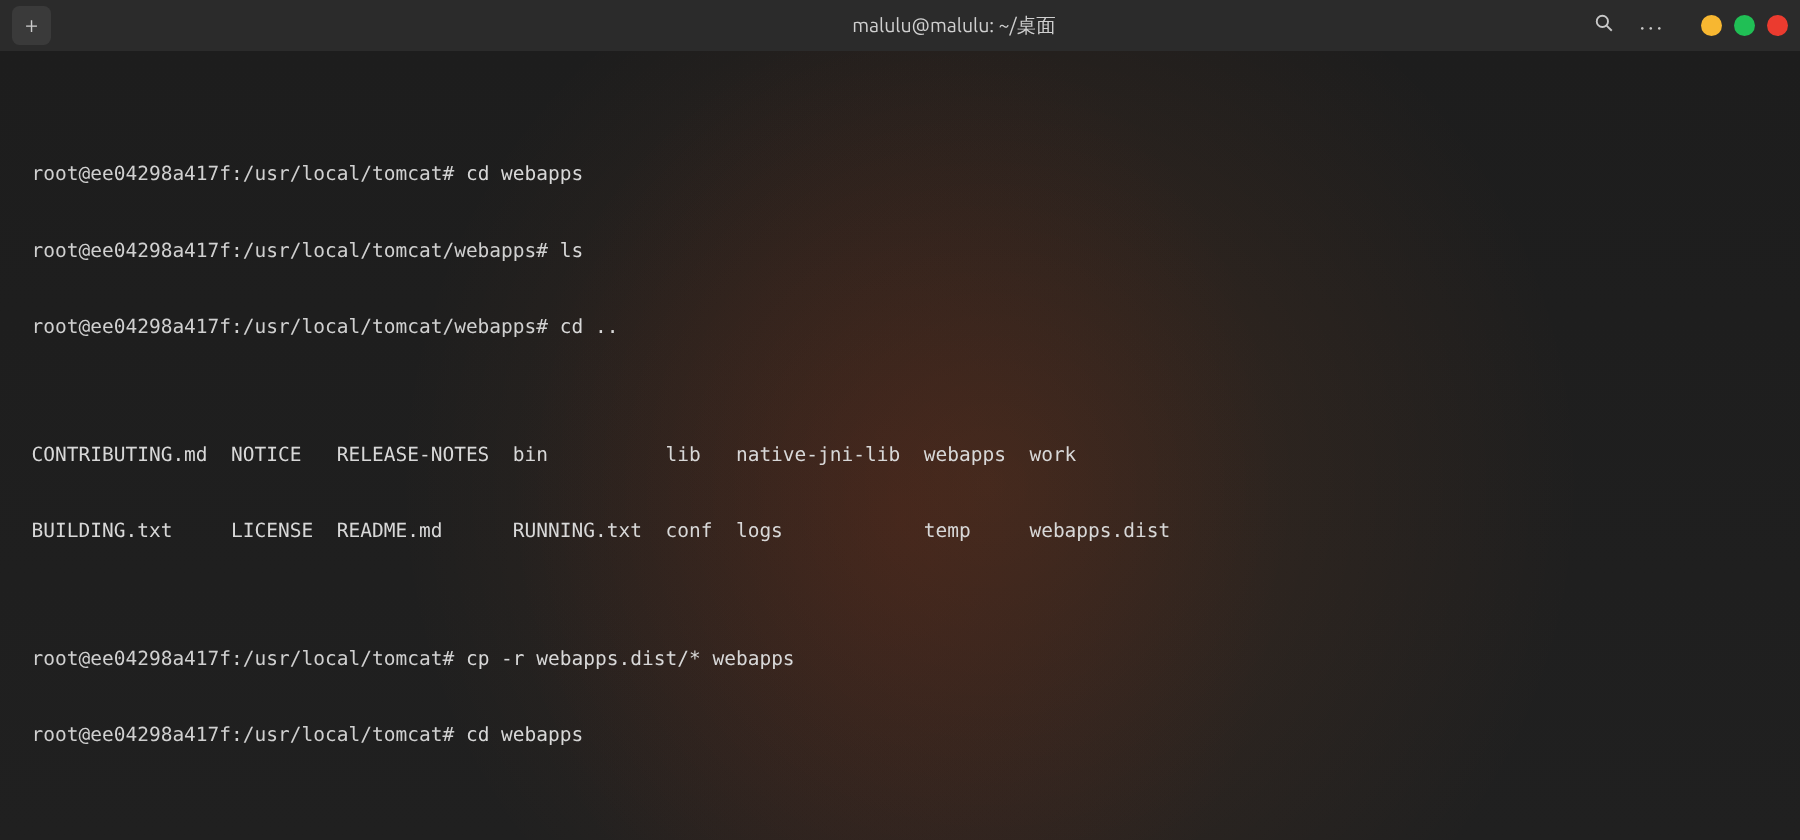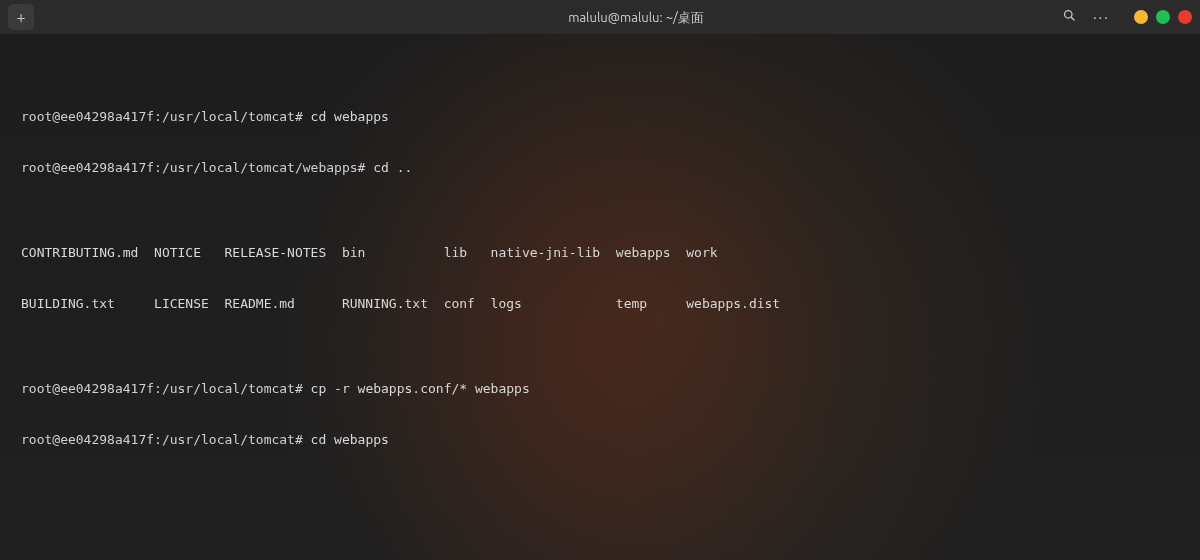--- a/index.html
+++ b/index.html
@@ -89,28 +89,29 @@
       <div class="winbtn max"></div>
       <div class="winbtn close"></div>
     </div>
   </div>
 </div>
 
 <div class="term">
 
   
   <div class="line"><span class="prompt-root">root@ee04298a417f:/usr/local/tomcat#</span> <span class="plain">cd webapps</span></div>
+  <div class="line"><span class="prompt-root">root@ee04298a417f:/usr/local/tomcat/webapps#</span> <span class="plain">ls</span></div>
   <div class="line"><span class="prompt-root">root@ee04298a417f:/usr/local/tomcat/webapps#</span> <span class="plain">cd ..</span></div>
 
   
   <div class="line plain">CONTRIBUTING.md  NOTICE   RELEASE-NOTES  bin          lib   native-jni-lib  webapps  work</div>
   <div class="line plain">BUILDING.txt     LICENSE  README.md      RUNNING.txt  conf  logs            temp     webapps.dist</div>
 
   
-  <div class="line"><span class="prompt-root">root@ee04298a417f:/usr/local/tomcat#</span> <span class="plain">cp -r webapps.conf/* webapps</span></div>
+  <div class="line"><span class="prompt-root">root@ee04298a417f:/usr/local/tomcat#</span> <span class="plain">cp -r webapps.dist/* webapps</span></div>
   <div class="line"><span class="prompt-root">root@ee04298a417f:/usr/local/tomcat#</span> <span class="plain">cd webapps</span></div>
   
 
   
   
 
   
   
   
 

